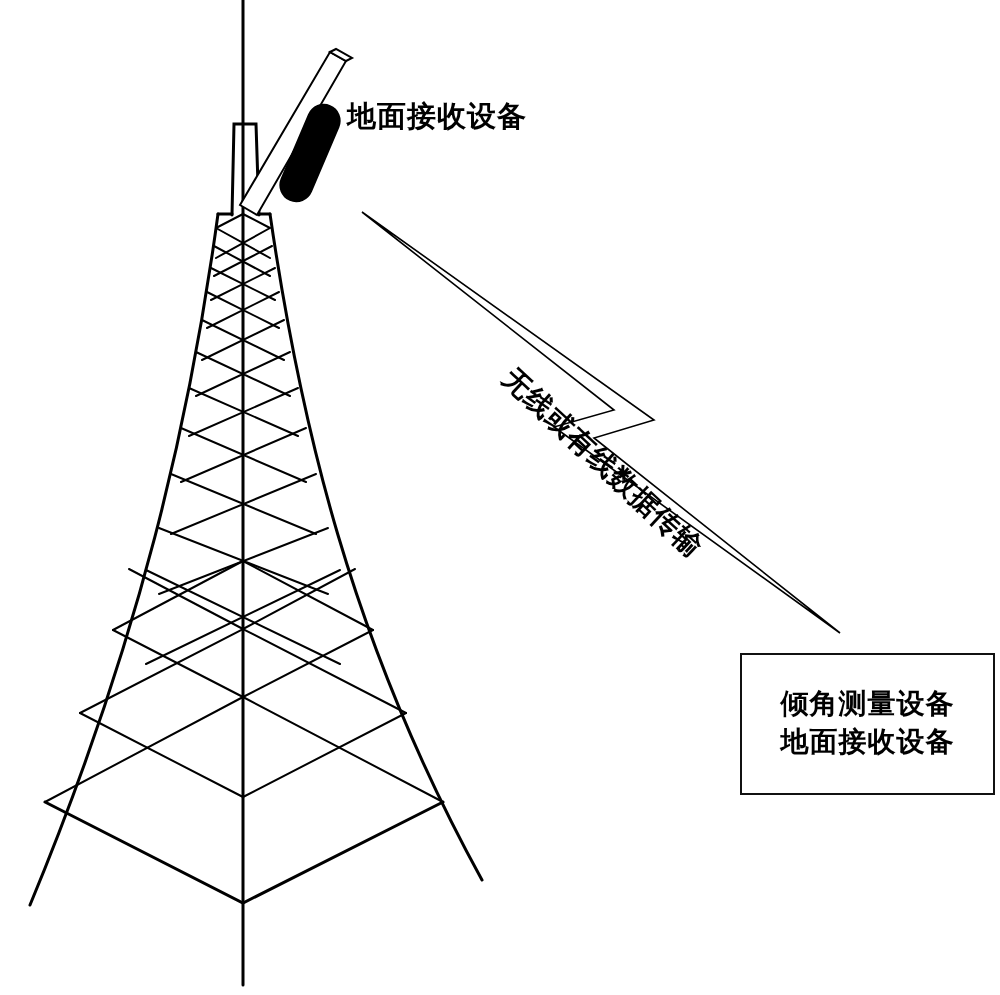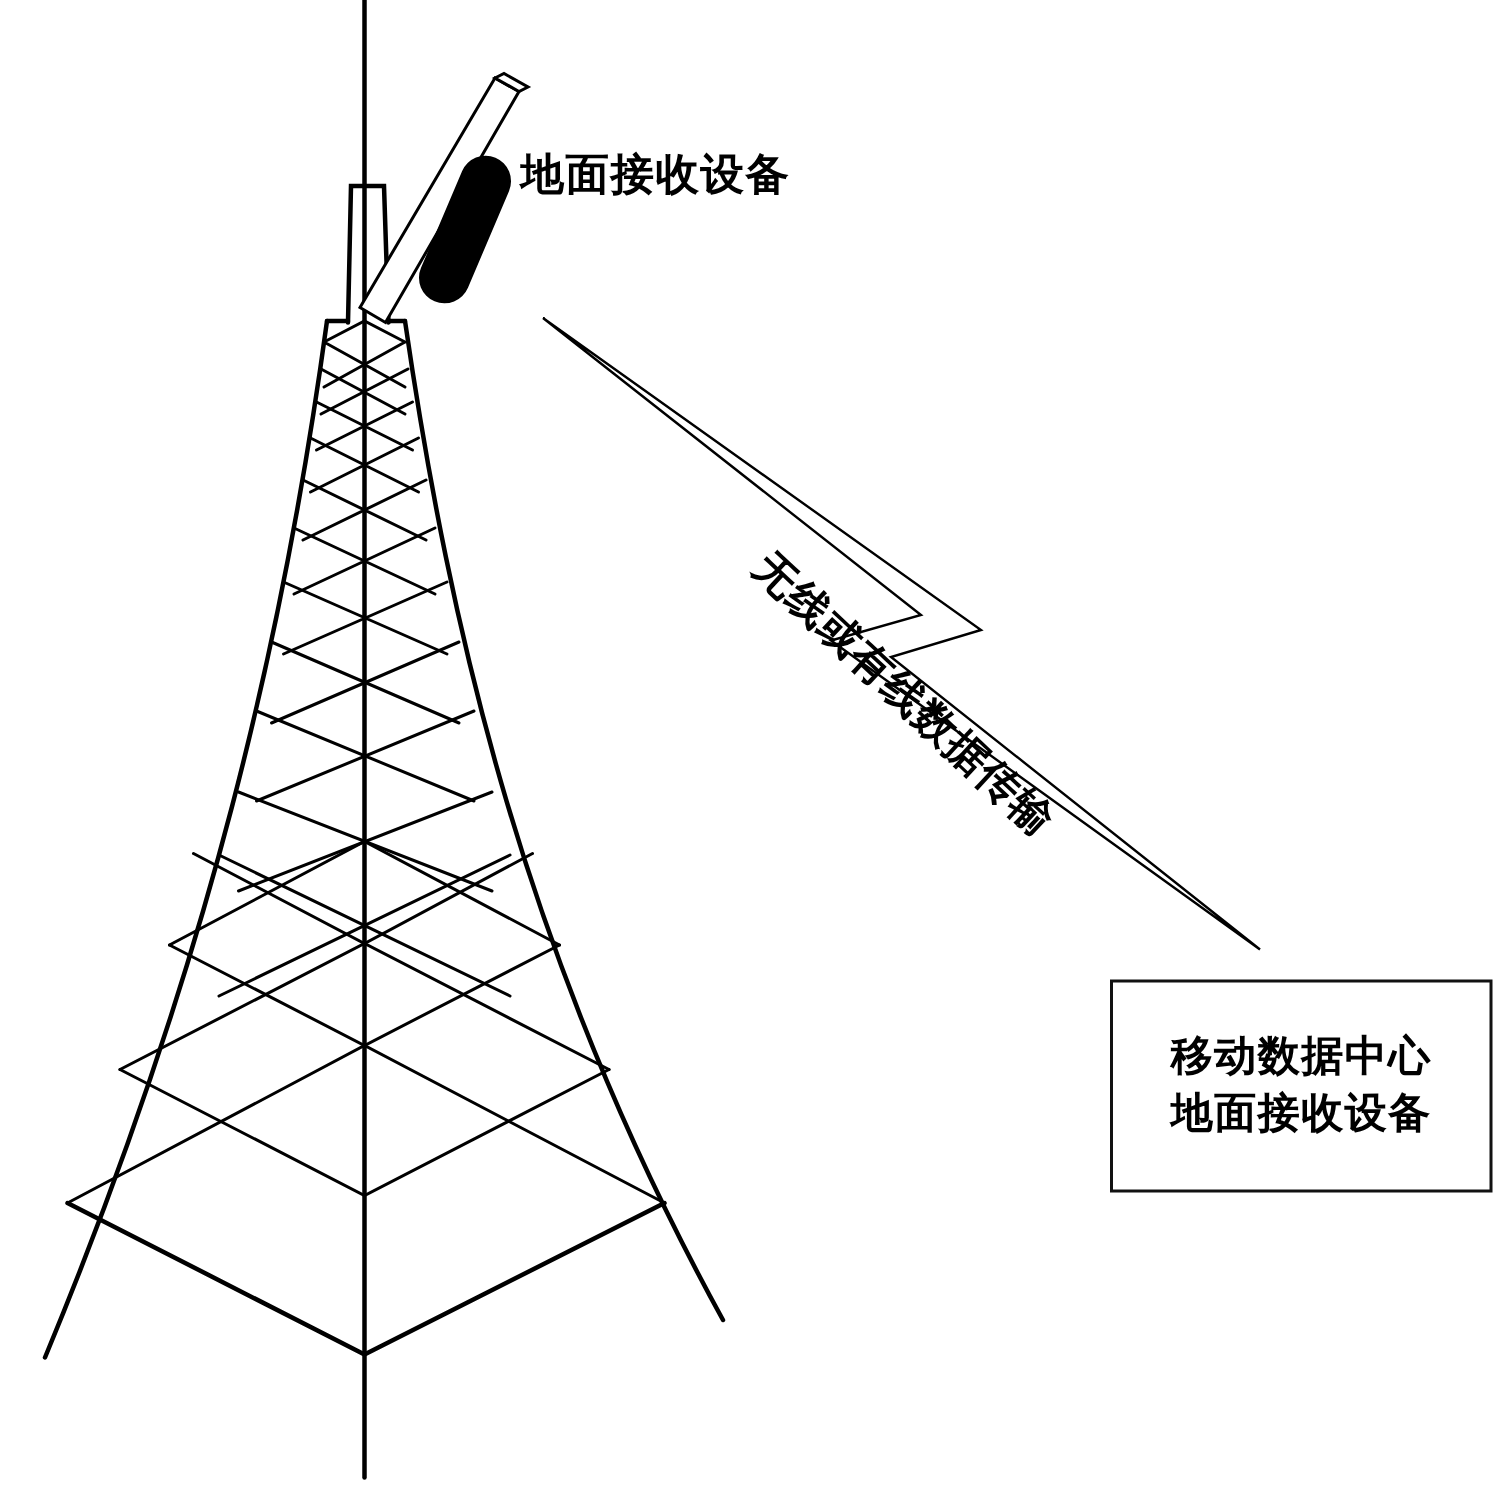--- a/index.html
+++ b/index.html
@@ -70,15 +70,15 @@
   <g fill="none" stroke="#000" stroke-width="1.6" stroke-linejoin="miter">
     <path d="M362 212 L614 410 L554 427 L840 633 L594 438 L654 420 Z"></path>
   </g>
 </svg>
 
 <div id="sensor-label" class="label">地面接收设备</div>
 
 <div id="transmission-label" class="label">无线或有线数据传输</div>
 
 <div id="ground-box">
-  <div class="line l1">移动数据中心</div>
+  <div class="line l1">倾角测量设备</div>
   <div class="line l2">地面接收设备</div>
 </div>
 
 </body></html>

